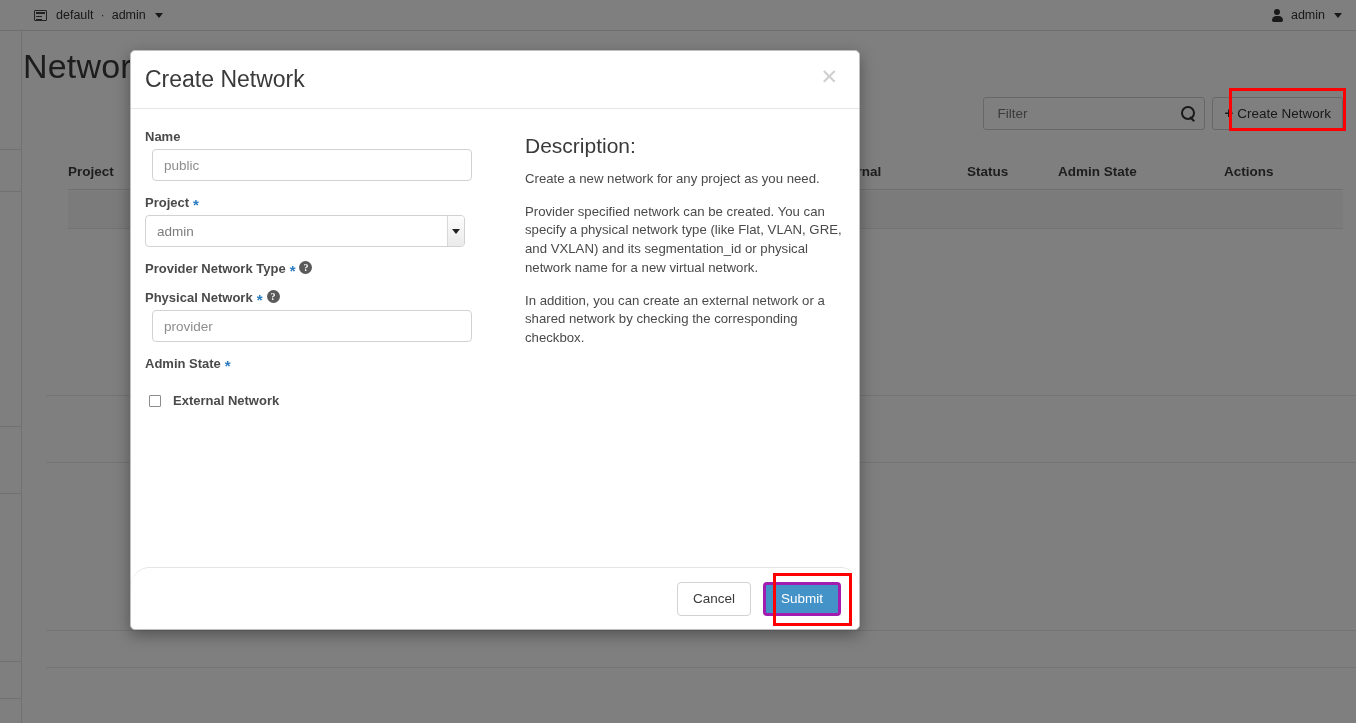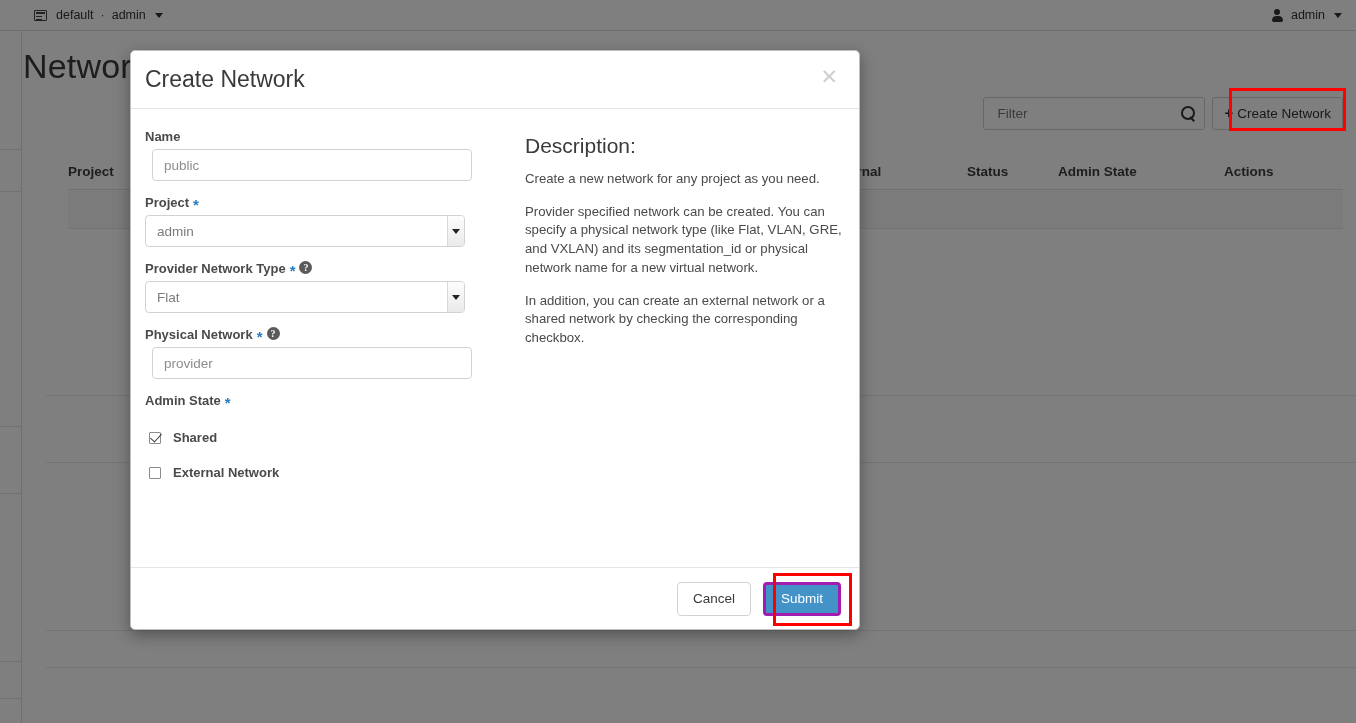--- a/index.html
+++ b/index.html
@@ -303,21 +303,21 @@
     font-size: 13.2px; color: #4a4a4a;
     line-height: 1.42; margin: 0 0 14px 0;
     max-width: 330px;
   }
 
   .modal-footer {
     flex: 0 0 62px; height: 62px;
     border-top: 1px solid #e5e5e5;
     display: flex; align-items: center;
     justify-content: flex-end;
-    padding-right: 18px; gap: 12px;
+    padding-right: 18px; gap: 12px; border-radius: 19px;
   }
   .btn {
     height: 34px; min-width: 64px;
     border-radius: 4px;
     font-size: 13.5px; cursor: pointer;
     font-family: "Liberation Sans", sans-serif;
     padding: 0 15px;
   }
   .btn-cancel {
     background: #fff; color: #3a3a3a;
@@ -430,24 +430,20 @@
           <div class="select-arrow"></div>
         </div>
       </div>
 
       <div class="field">
         <div class="field-label">
           <span>Provider Network Type</span>
           <span class="req-star">*</span>
           <span class="help-icon">?</span>
         </div>
-        <div class="select-wrap">
-          <div class="select-box">Flat</div>
-          <div class="select-arrow"></div>
-        </div>
       </div>
 
       <div class="field">
         <div class="field-label">
           <span>Physical Network</span>
           <span class="req-star">*</span>
           <span class="help-icon">?</span>
         </div>
         <input class="text-input" type="text" placeholder="provider" style="">
       </div>
@@ -455,24 +451,20 @@
       <div class="field">
         <div class="field-label">
           <span>Admin State</span>
           <span class="req-star">*</span>
         </div>
       </div>
 
       <div style="height:8px"></div>
 
       <div class="check-row">
-        <span class="cbox checked"></span>
-        <span class="check-label">Shared</span>
-      </div>
-      <div class="check-row">
         <span class="cbox"></span>
         <span class="check-label">External Network</span>
       </div>
     </div>
 
     <div class="desc-col">
       <h2 class="desc-title">Description:</h2>
       <p class="desc-p">Create a new network for any project as you need.</p>
       <p class="desc-p">Provider specified network can be created. You can specify a physical network type (like Flat, VLAN, GRE, and VXLAN) and its segmentation_id or physical network name for a new virtual network.</p>
       <p class="desc-p">In addition, you can create an external network or a shared network by checking the corresponding checkbox.</p>

